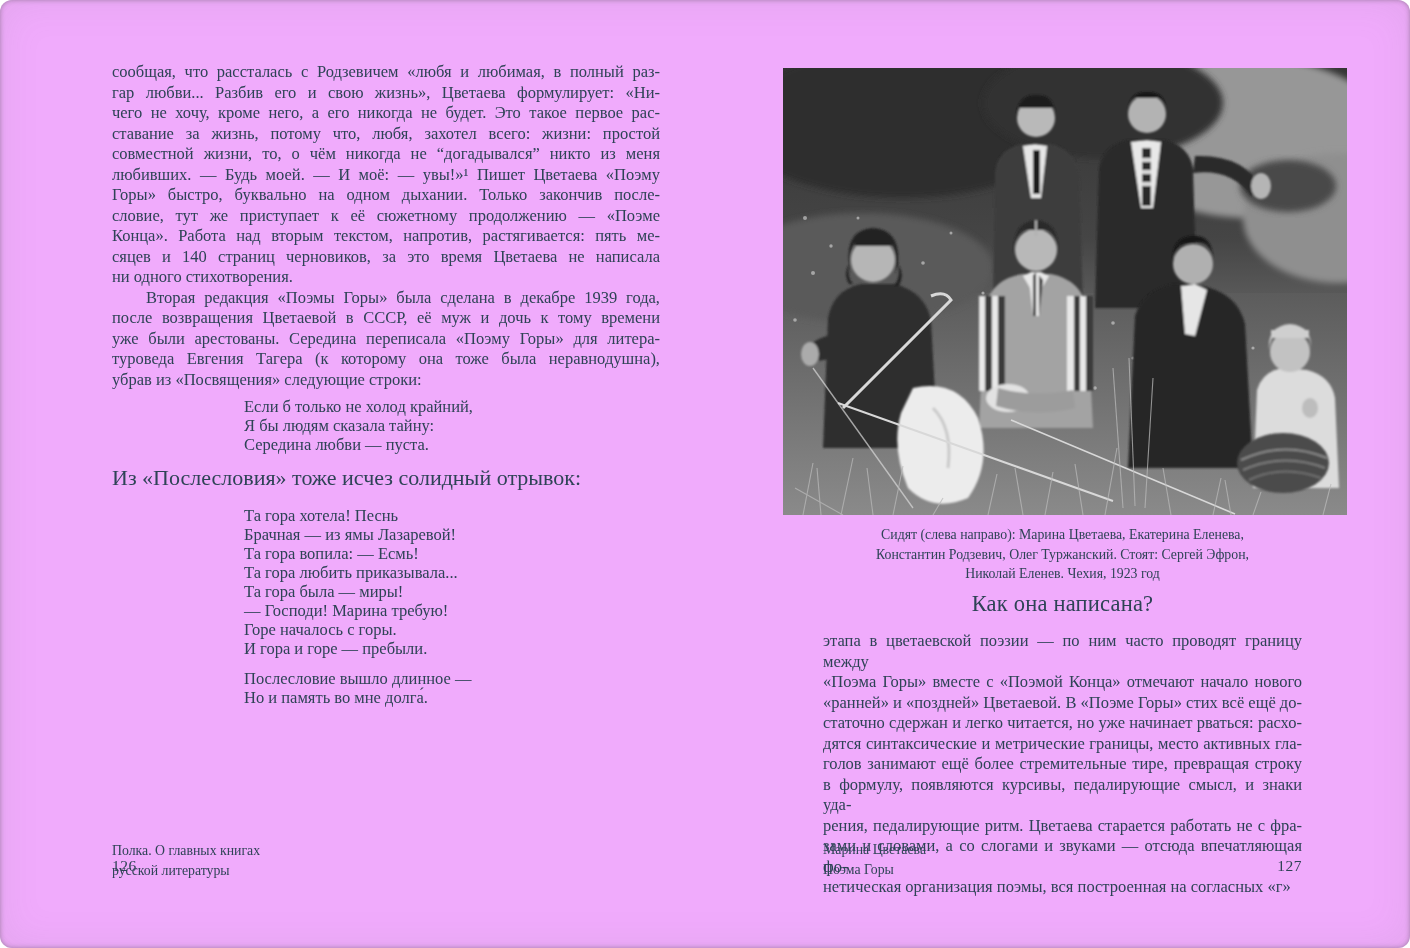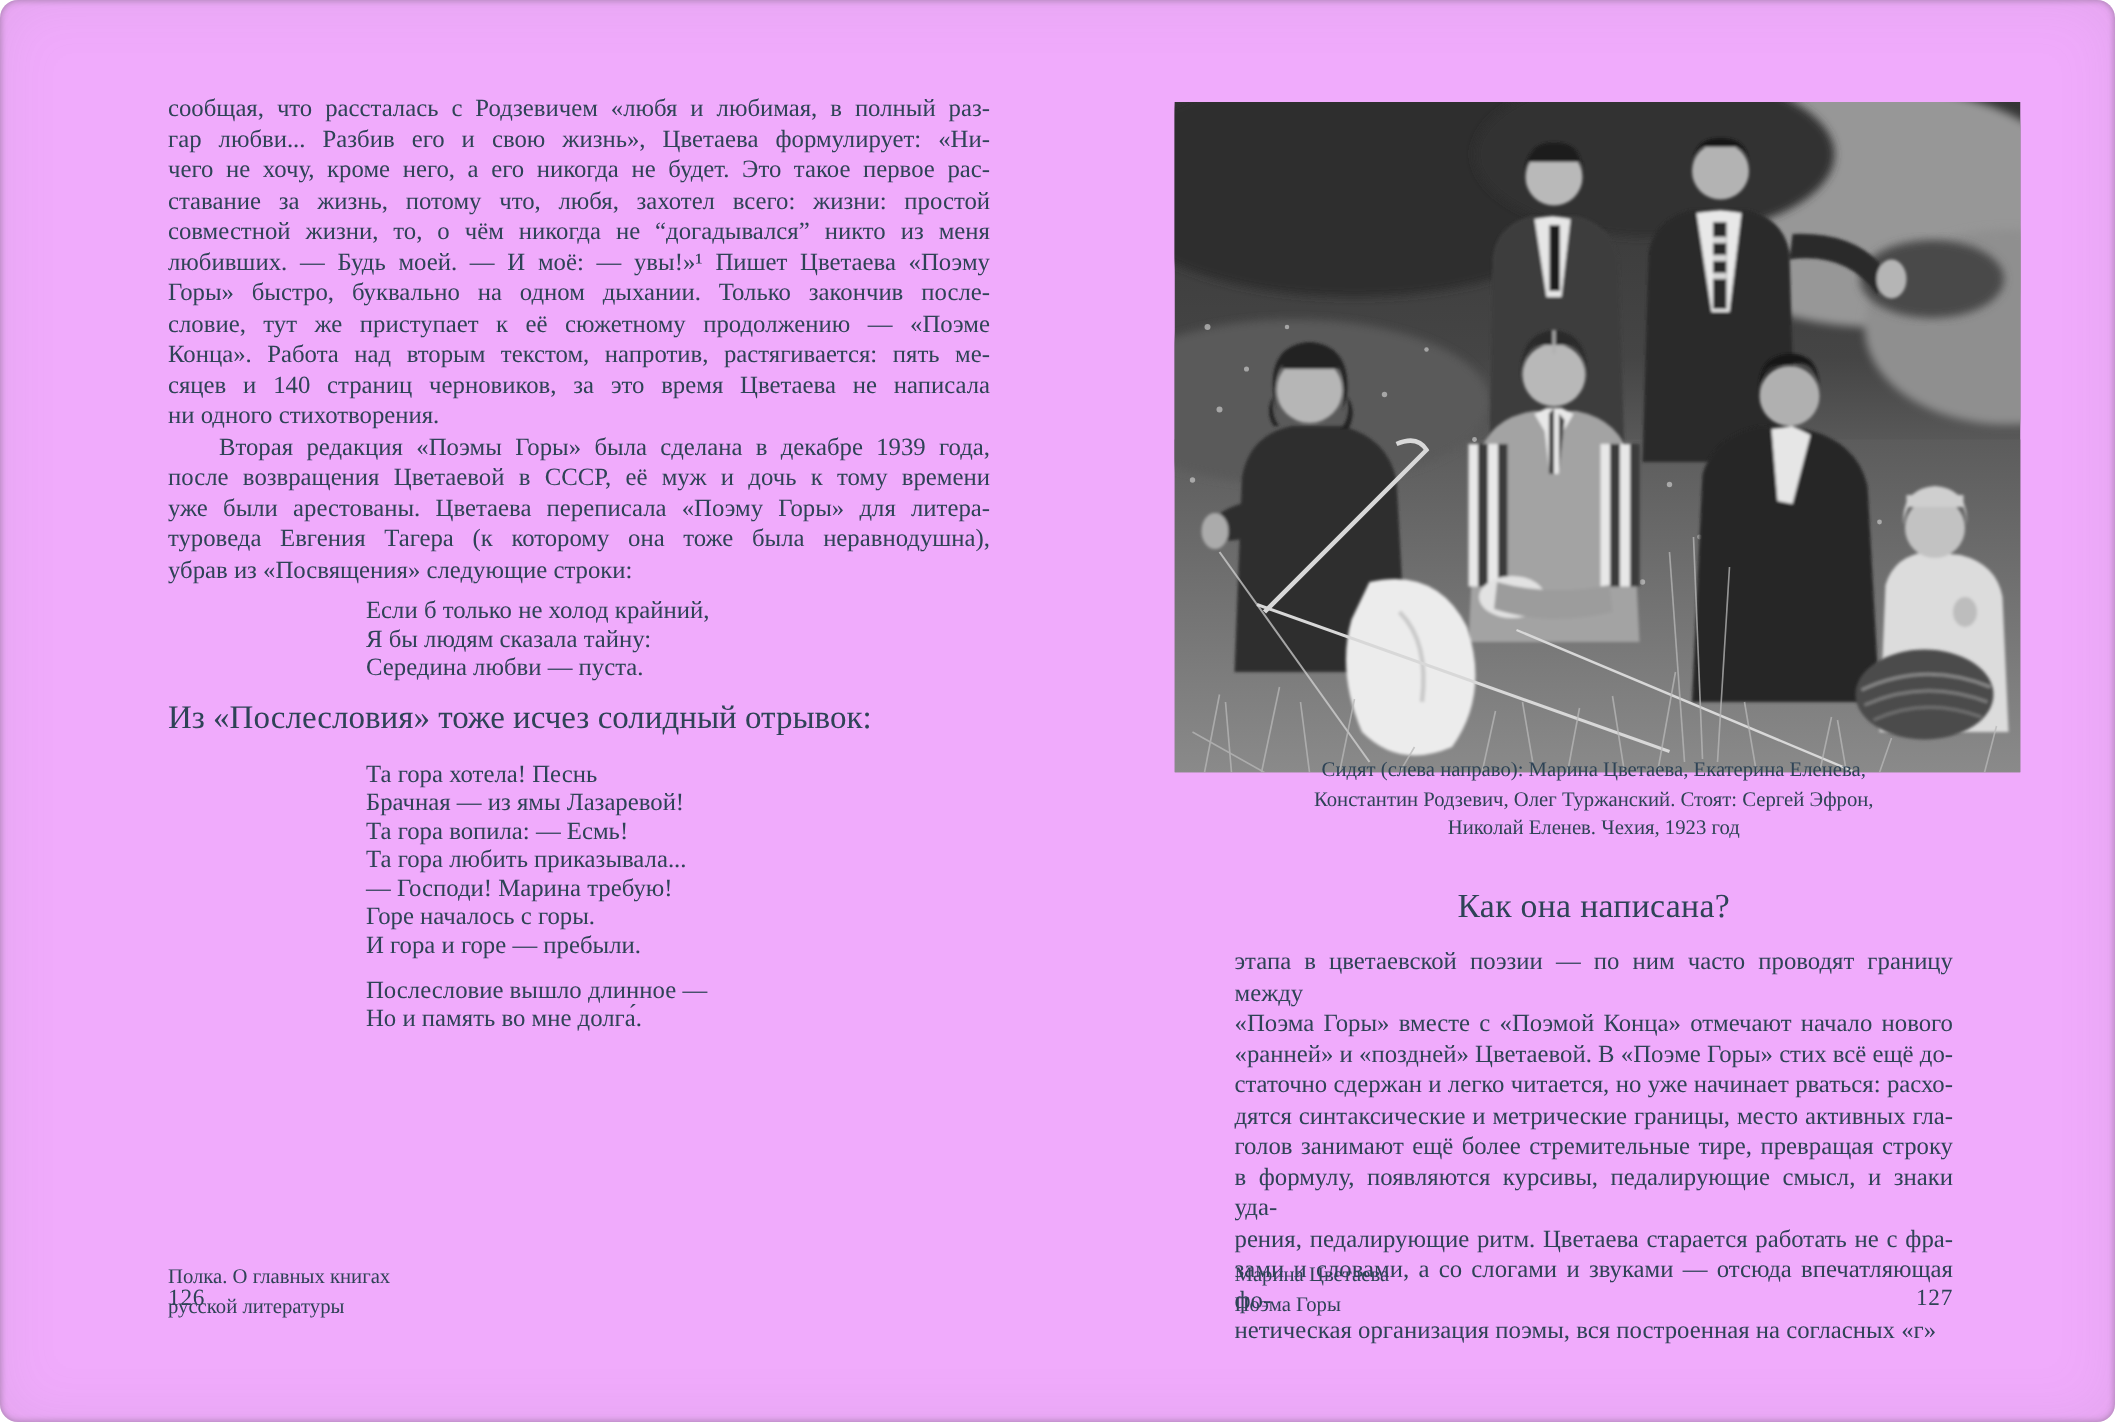--- a/index.html
+++ b/index.html
@@ -25,21 +25,21 @@
   .poem1{margin-top:7px;}
   .poem2{margin-top:17px;}
   .coda{margin-top:11px;}
   .para2{margin-top:0;}
   
   .pagenum-left{position:absolute;left:112px;top:857px;font-size:15.5px;letter-spacing:.5px;}
   .imprint{position:absolute;left:112px;top:841px;width:548px;font-size:13.8px;line-height:20px;}
   
   .photo{position:absolute;left:783px;top:68px;width:564px;height:447px;margin:0;padding:0;}
   .photo svg{display:block;width:100%;height:100%;}
-  .caption{position:absolute;left:823px;top:503px;width:479px;font-size:13.8px;line-height:19.5px;}
+  .caption{position:absolute;left:823px;top:525px;width:479px;font-size:13.8px;line-height:19.5px;}
   .caption .tl{text-align:center;}
   .heading{position:absolute;left:823px;top:591px;width:479px;margin:0;text-align:center;
            font-size:22.5px;font-weight:500;letter-spacing:.2px;}
   .rightcol{position:absolute;left:823px;top:631px;width:479px;}
   .running{position:absolute;left:823px;top:840px;font-size:13.8px;line-height:20px;}
   .pagenum-right{position:absolute;left:1002px;top:857px;width:300px;text-align:right;font-size:15.5px;letter-spacing:.5px;}
 </style>
 </head>
 <body>
 
@@ -56,35 +56,36 @@
           <div class="tl">любивших. — Будь моей. — И моё: — увы!»¹ Пишет Цветаева «Поэму</div>
           <div class="tl">Горы» быстро, буквально на одном дыхании. Только закончив после-</div>
           <div class="tl">словие, тут же приступает к её сюжетному продолжению — «Поэме</div>
           <div class="tl">Конца». Работа над вторым текстом, напротив, растягивается: пять ме-</div>
           <div class="tl">сяцев и 140 страниц черновиков, за это время Цветаева не написала</div>
           <div class="tl last">ни одного стихотворения.</div>
         </div>
       <div class="body-just indent-first para2">
           <div class="tl">Вторая редакция «Поэмы Горы» была сделана в декабре 1939 года,</div>
           <div class="tl">после возвращения Цветаевой в СССР, её муж и дочь к тому времени</div>
-          <div class="tl">уже были арестованы. Цветаева переписала «Поэму Горы» для литера-</div>
+          <div class="tl">уже были арестованы. Середина переписала «Поэму Горы» для литера-</div>
           <div class="tl">туроведа Евгения Тагера (к которому она тоже была неравнодушна),</div>
           <div class="tl last">убрав из «Посвящения» следующие строки:</div>
         </div>
       <div class="poem poem1">
           <div class="tl">Если б только не холод крайний,</div>
           <div class="tl">Я бы людям сказала тайну:</div>
           <div class="tl last">Середина любви — пуста.</div>
         </div>
       <div class="midline">Из «Послесловия» тоже исчез солидный отрывок:</div>
       <div class="poem poem2">
           <div class="tl">Та гора хотела! Песнь</div>
           <div class="tl">Брачная — из ямы Лазаревой!</div>
           <div class="tl">Та гора вопила: — Есмь!</div>
           <div class="tl">Та гора любить приказывала...</div>
+          <div class="tl">Та гора была — миры!</div>
           <div class="tl">— Господи! Марина требую!</div>
           <div class="tl">Горе началось с горы.</div>
           <div class="tl last">И гора и горе — пребыли.</div>
         </div>
       <div class="poem coda">
           <div class="tl">Послесловие вышло длинное —</div>
           <div class="tl last">Но и память во мне долга́.</div>
         </div>
     </div>
     <div class="pagenum-left">126</div>

